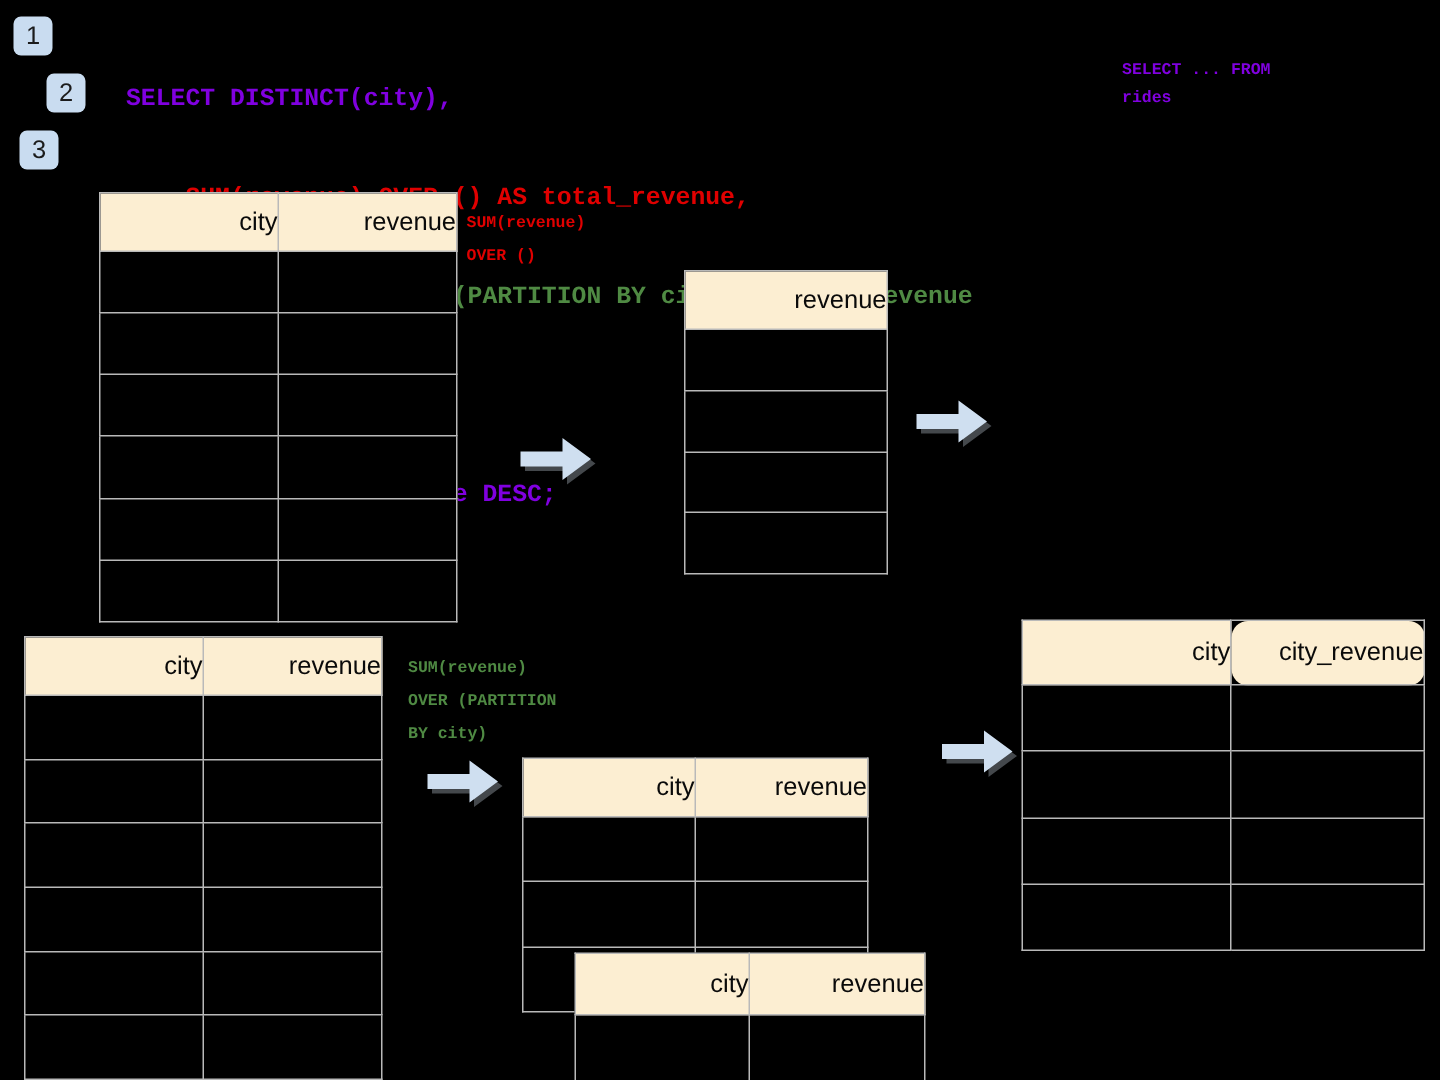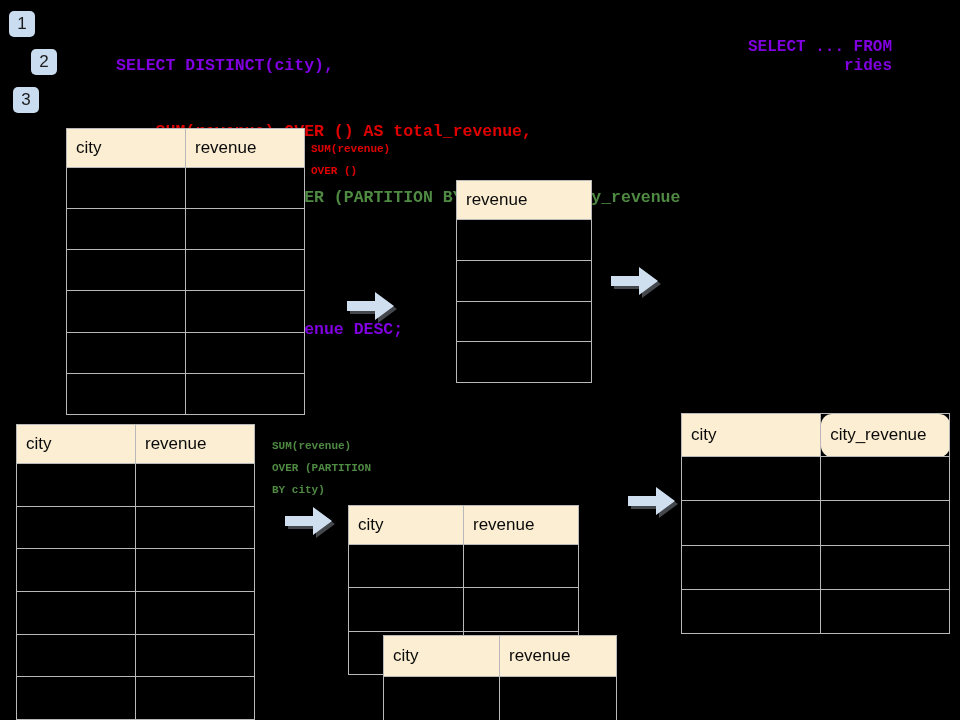--- a/index.html
+++ b/index.html
@@ -43,38 +43,37 @@
   
   .code-block {
     position: absolute;
     font-family: "Liberation Mono", monospace;
     font-size: 16.5px;
     line-height: 22px;
     white-space: pre;
     font-weight: bold;
     letter-spacing: 0px;
   }
-  .code-line { white-space: pre; display: block; margin-left: 32px; }
+  .code-line { white-space: pre; display: block; }
   .c-purple { color: #8000e0; }
   .c-red    { color: #e00000; }
   .c-green  { color: #4f8a43; }
 
   
   .annot {
     position: absolute;
     font-family: "Liberation Mono", monospace;
     font-size: 11px;
     line-height: 22px;
     font-weight: bold;
     white-space: pre;
   }
   .annot.small {
-    font-size: 16px;
+    font-size: 11px;
     line-height: 19px;
-    text-align: right;
   }
 
   
   .tbl {
     position: absolute;
     border-collapse: collapse;
     table-layout: fixed;
     background: #000000;
     border: 1px solid #b9b9b9;
     box-sizing: border-box;
@@ -84,21 +83,21 @@
     padding: 0;
     margin: 0;
     box-sizing: border-box;
   }
   .tbl th {
     background: #fceed2;
     color: #0a0a0a;
     font-family: "Liberation Sans", sans-serif;
     font-size: 17px;
     font-weight: normal;
-    text-align: left;
+    text-align: right;
     padding-left: 9px;
   }
   .tbl td {
     background: #000000;
   }
 
   
   .arrow {
     position: absolute;
   }

